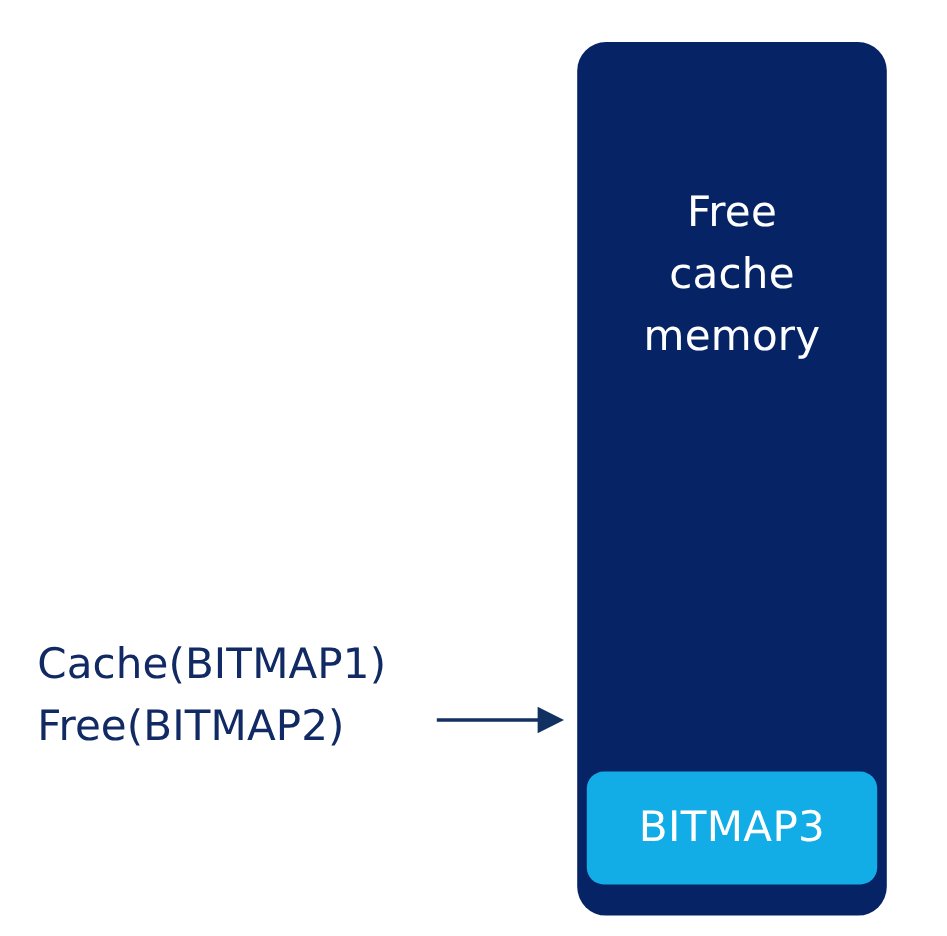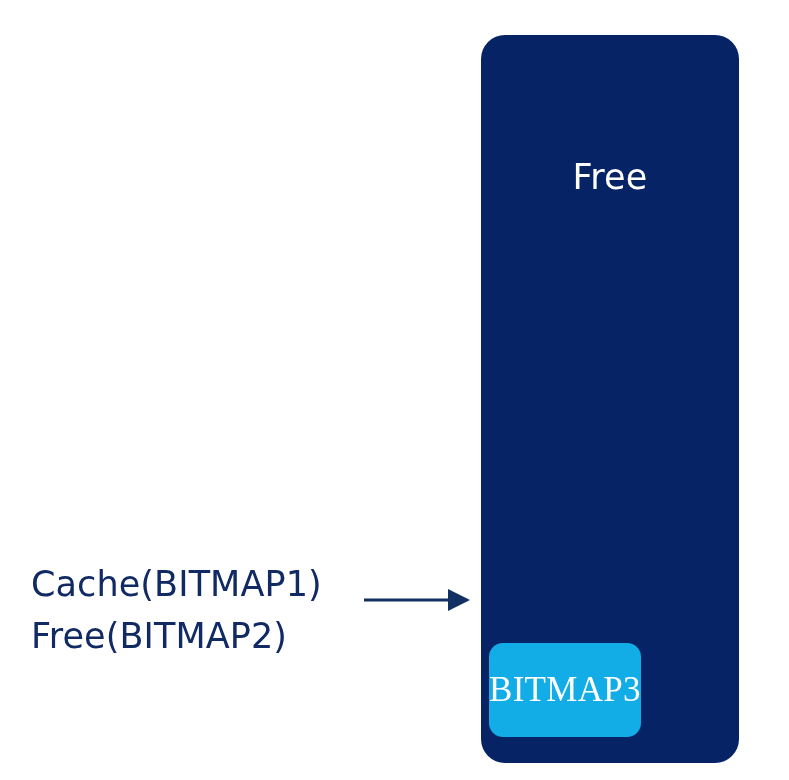--- a/index.html
+++ b/index.html
@@ -21,21 +21,20 @@
     position: absolute;
     inset: 0;
   }
 
   
   .call-list {
     position: absolute;
     left: 31px;
     top: 528px;
     width: 330px;
-    margin-top: 30px;
   }
   .call-line {
     font-size: 35px;
     line-height: 52px;
     color: #112A63;
     white-space: nowrap;
     letter-spacing: 0.1px;
   }
 
   
@@ -78,23 +77,22 @@
   }
   .free-label span { display: block; }
 
   
   .blocks {
     position: absolute;
     left: 8px;
     right: 8px;
     bottom: 26px;
     display: flex;
-    flex-direction: row;
+    flex-direction: column;
     gap: 8px;
-    font-family: Liberation Serif, serif;
   }
   .block {
     height: 94px;
     background: #12ACE7;
     border-radius: 14px;
     display: flex;
     align-items: center;
     justify-content: center;
     color: #ffffff;
     font-size: 35px;
@@ -115,20 +113,22 @@
     <svg class="arrow-svg" viewBox="0 0 112 40">
       <line x1="2" y1="20" x2="88" y2="20" stroke="#123163" stroke-width="3"></line>
       <polygon points="86,9 108,20 86,31" fill="#123163"></polygon>
     </svg>
   </div>
 
   <div class="cache-container">
 
     <div class="free-label">
       <span>Free</span>
+      <span>cache</span>
+      <span>memory</span>
     </div>
 
     <div class="blocks">
       <div class="block">BITMAP3</div>
     </div>
 
   </div>
 
 </div>
 

